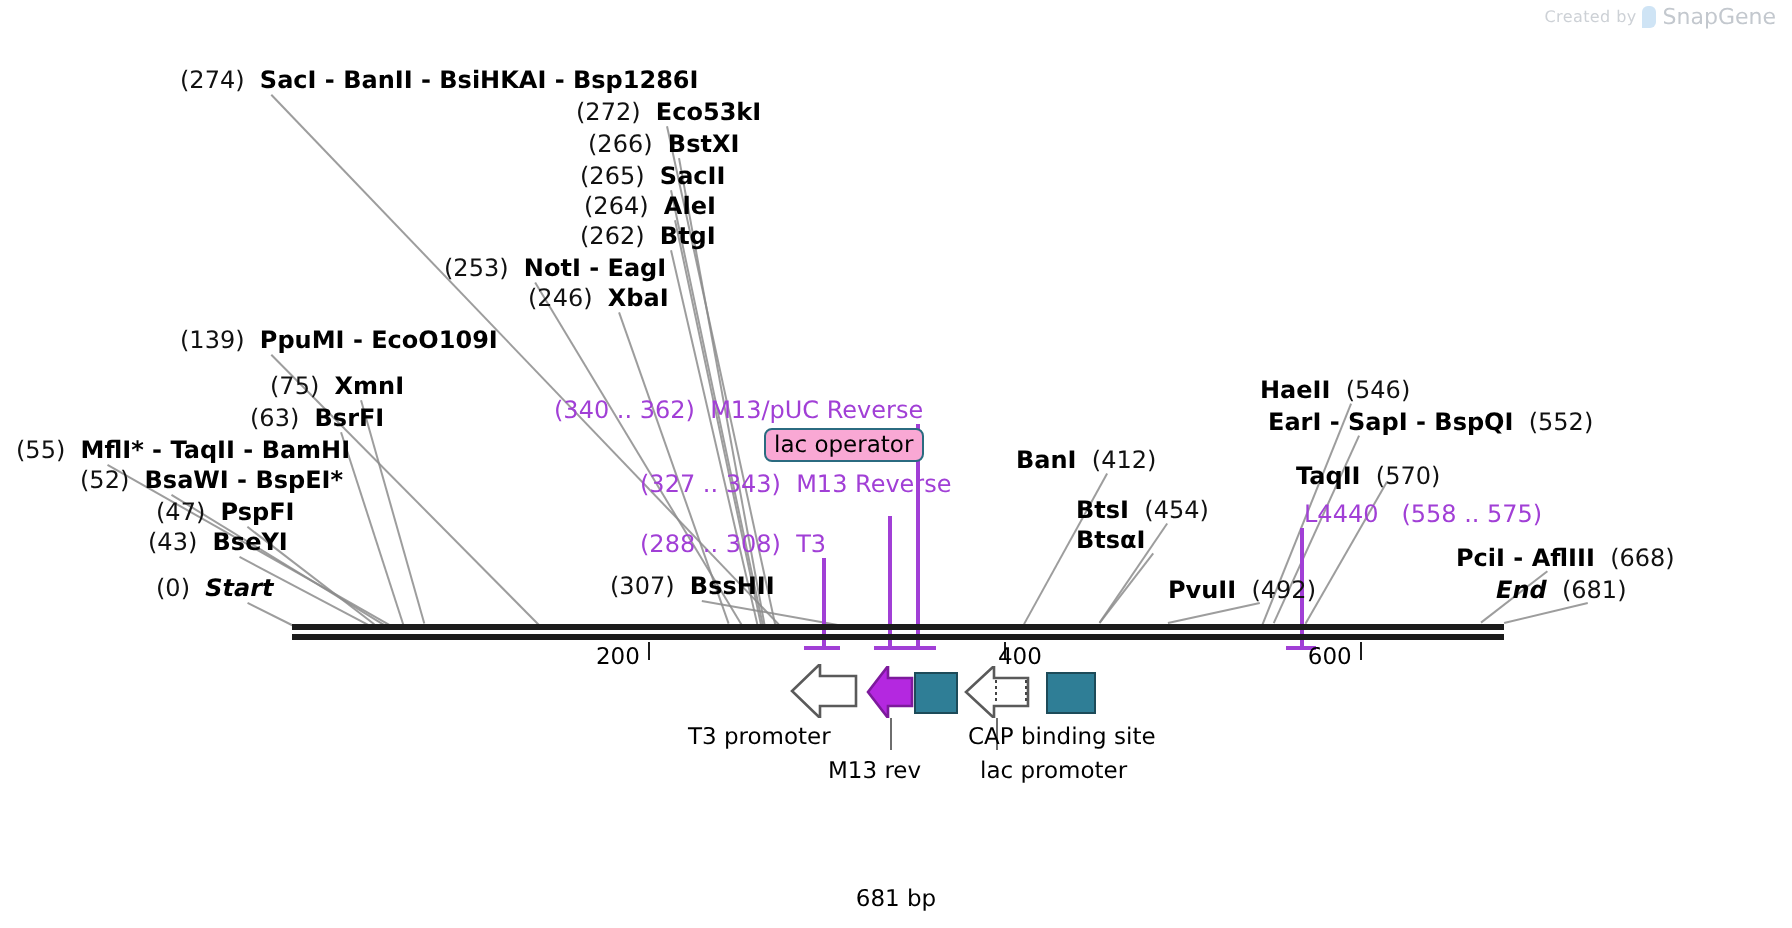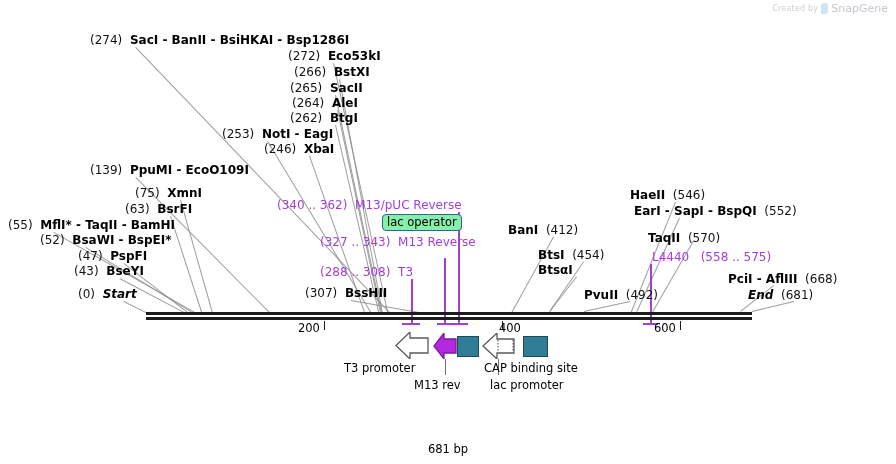--- a/index.html
+++ b/index.html
@@ -186,17 +186,17 @@
       <div class="lab start" style="left: 748px; top: 289px;"><span class="enz">End</span>&nbsp;&nbsp;<span class="pos">(681)</span></div>
       <div class="lab start" style="left: 78px; top: 288px;"><span class="pos">(0)</span>&nbsp;&nbsp;<span class="enz">Start</span></div>
     </div>
   <div id="layer-primers">
       <div class="lab purple" style="left: 277px; top: 199px;"><span class="pos">(340 .. 362)</span>&nbsp;&nbsp;<span class="enz">M13/pUC Reverse</span></div>
       <div class="lab purple" style="left: 320px; top: 236px;"><span class="pos">(327 .. 343)</span>&nbsp;&nbsp;<span class="enz">M13 Reverse</span></div>
       <div class="lab purple" style="left: 320px; top: 266px;"><span class="pos">(288 .. 308)</span>&nbsp;&nbsp;<span class="enz">T3</span></div>
       <div class="lab purple" style="left: 652px; top: 251px;"><span class="enz">L4440</span>&nbsp;&nbsp;&nbsp;<span class="pos">(558 .. 575)</span></div>
     </div>
   <div id="layer-boxlabels">
-      <div class="boxlab" style="left: 382px; top: 214px; background: #86efac; border-color: rgb(43, 107, 128);">lac operator</div>
+      <div class="boxlab" style="left: 382px; top: 214px; background: #f9a8d4; border-color: rgb(43, 107, 128);">lac operator</div>
     </div>
 
   <div class="subtitle" style="top:442px">681 bp</div>
 </div>
 
 </body></html>

